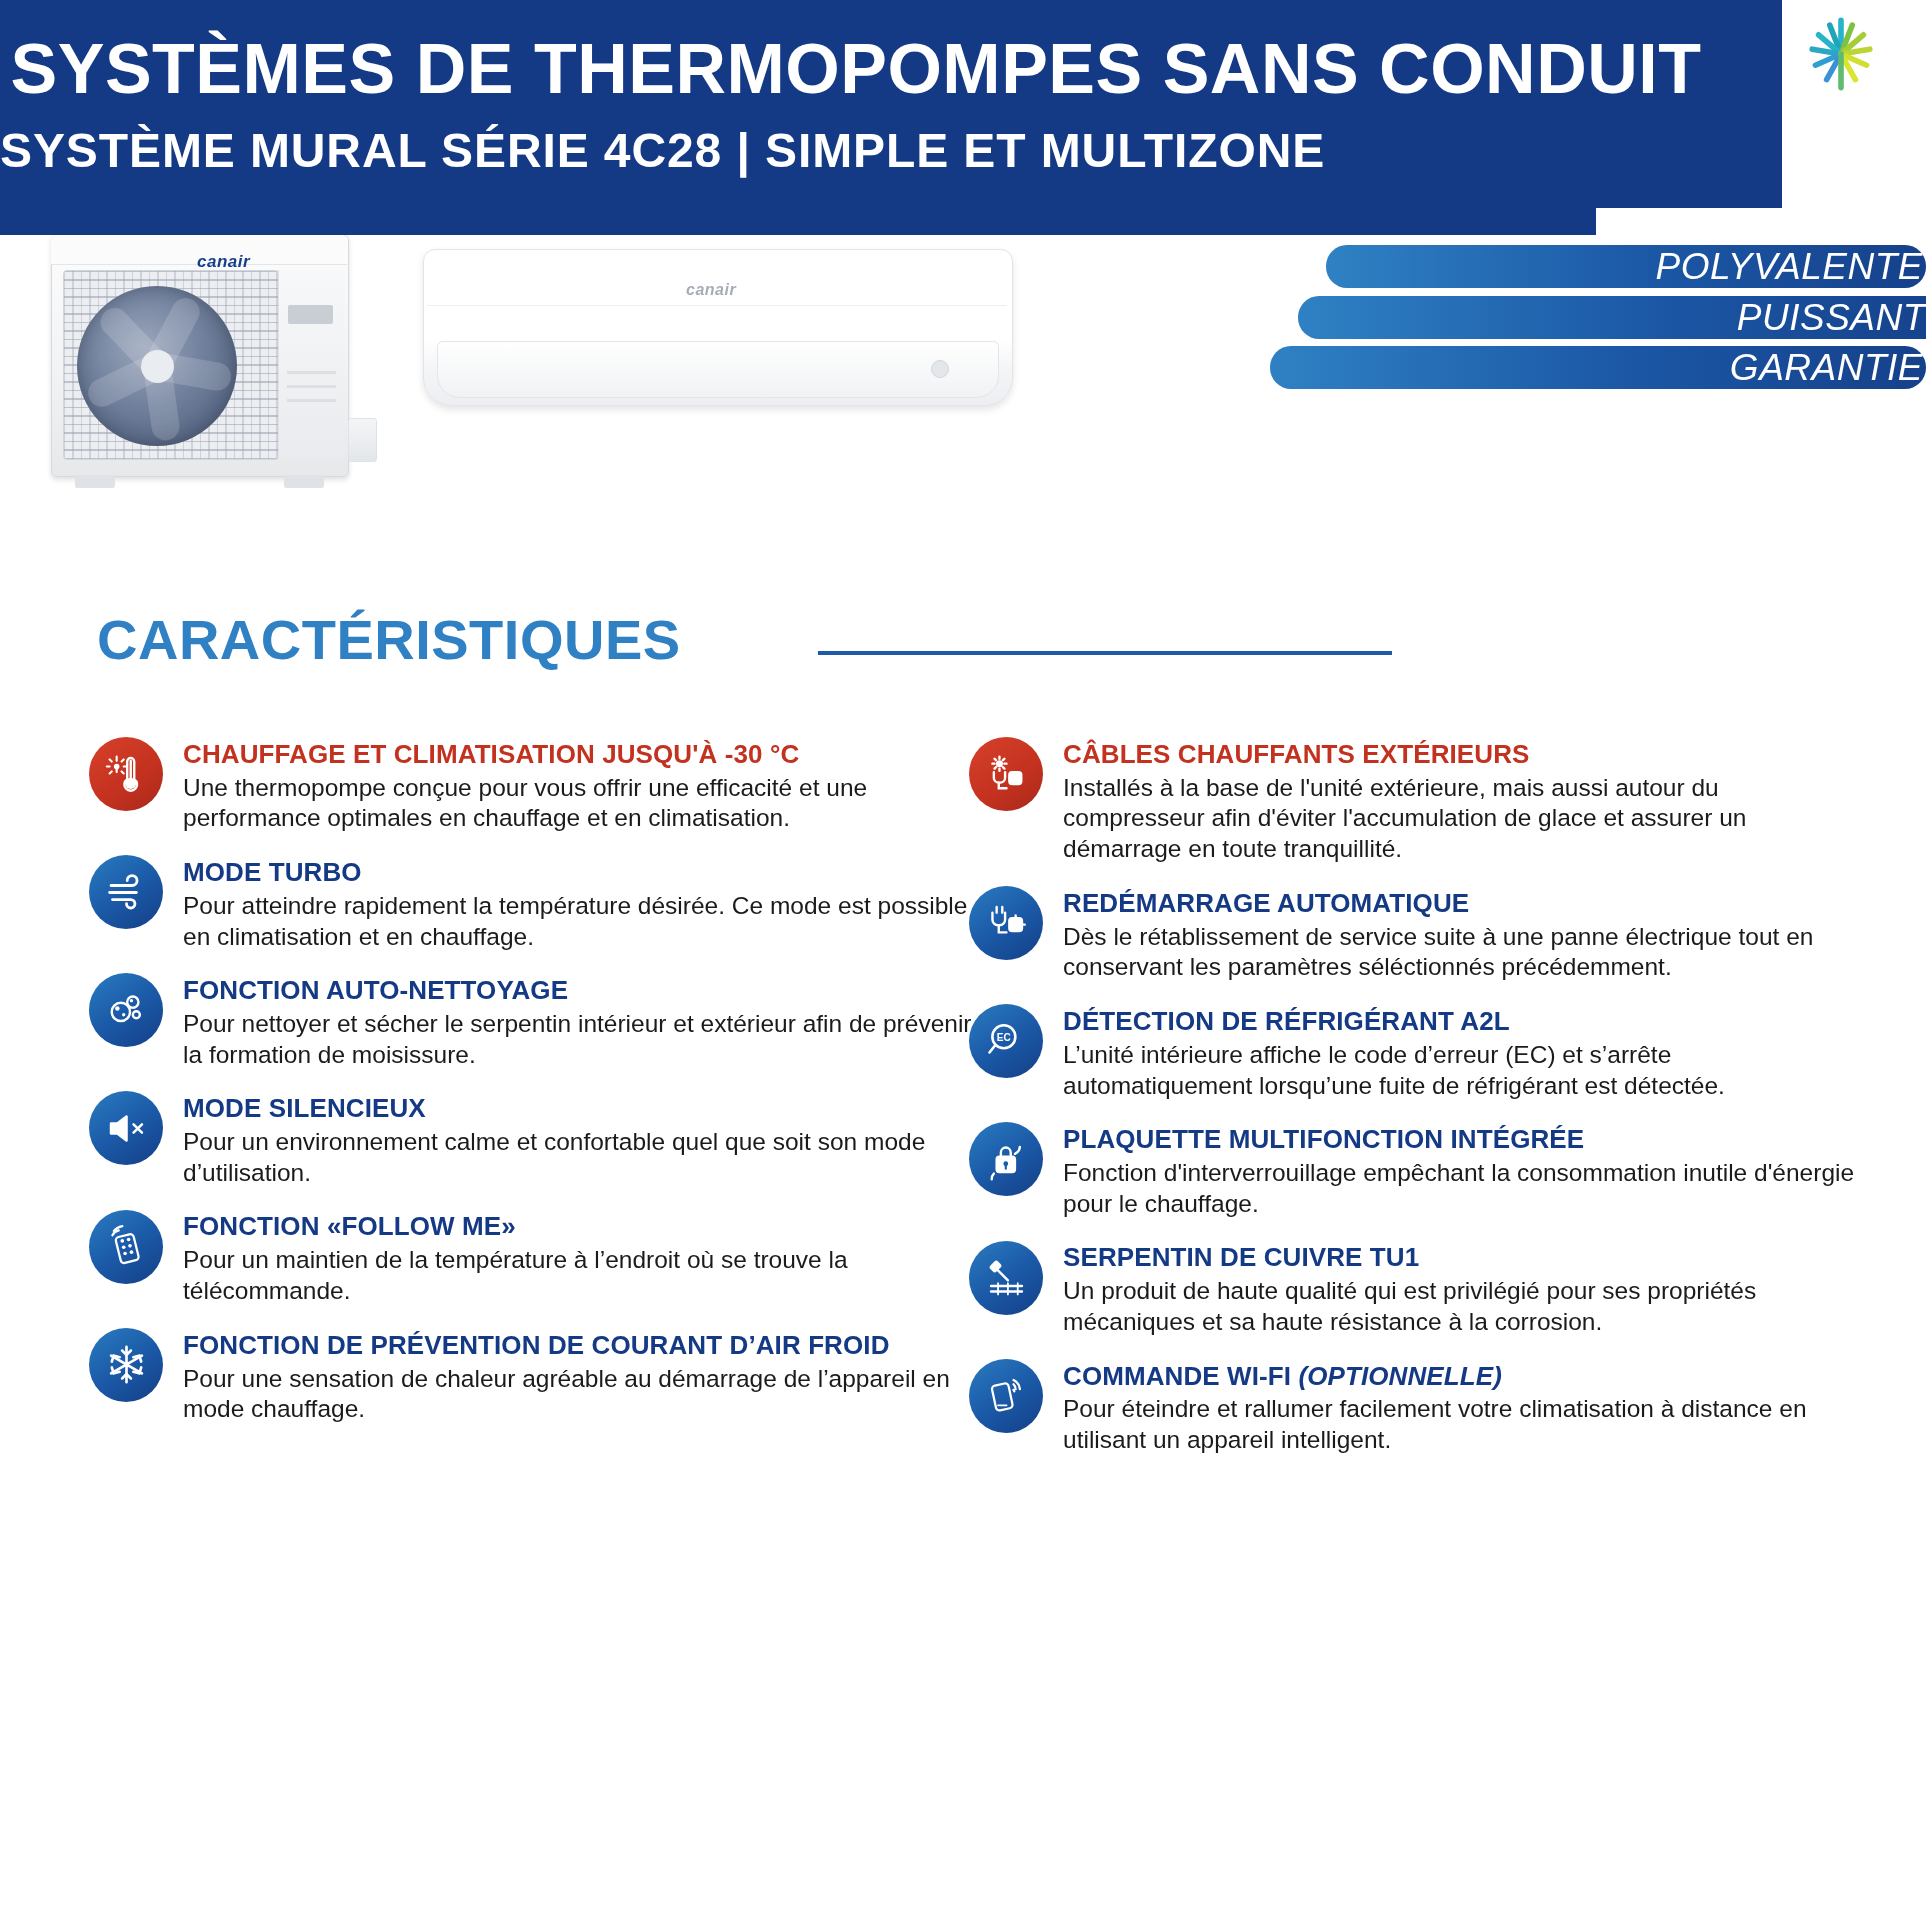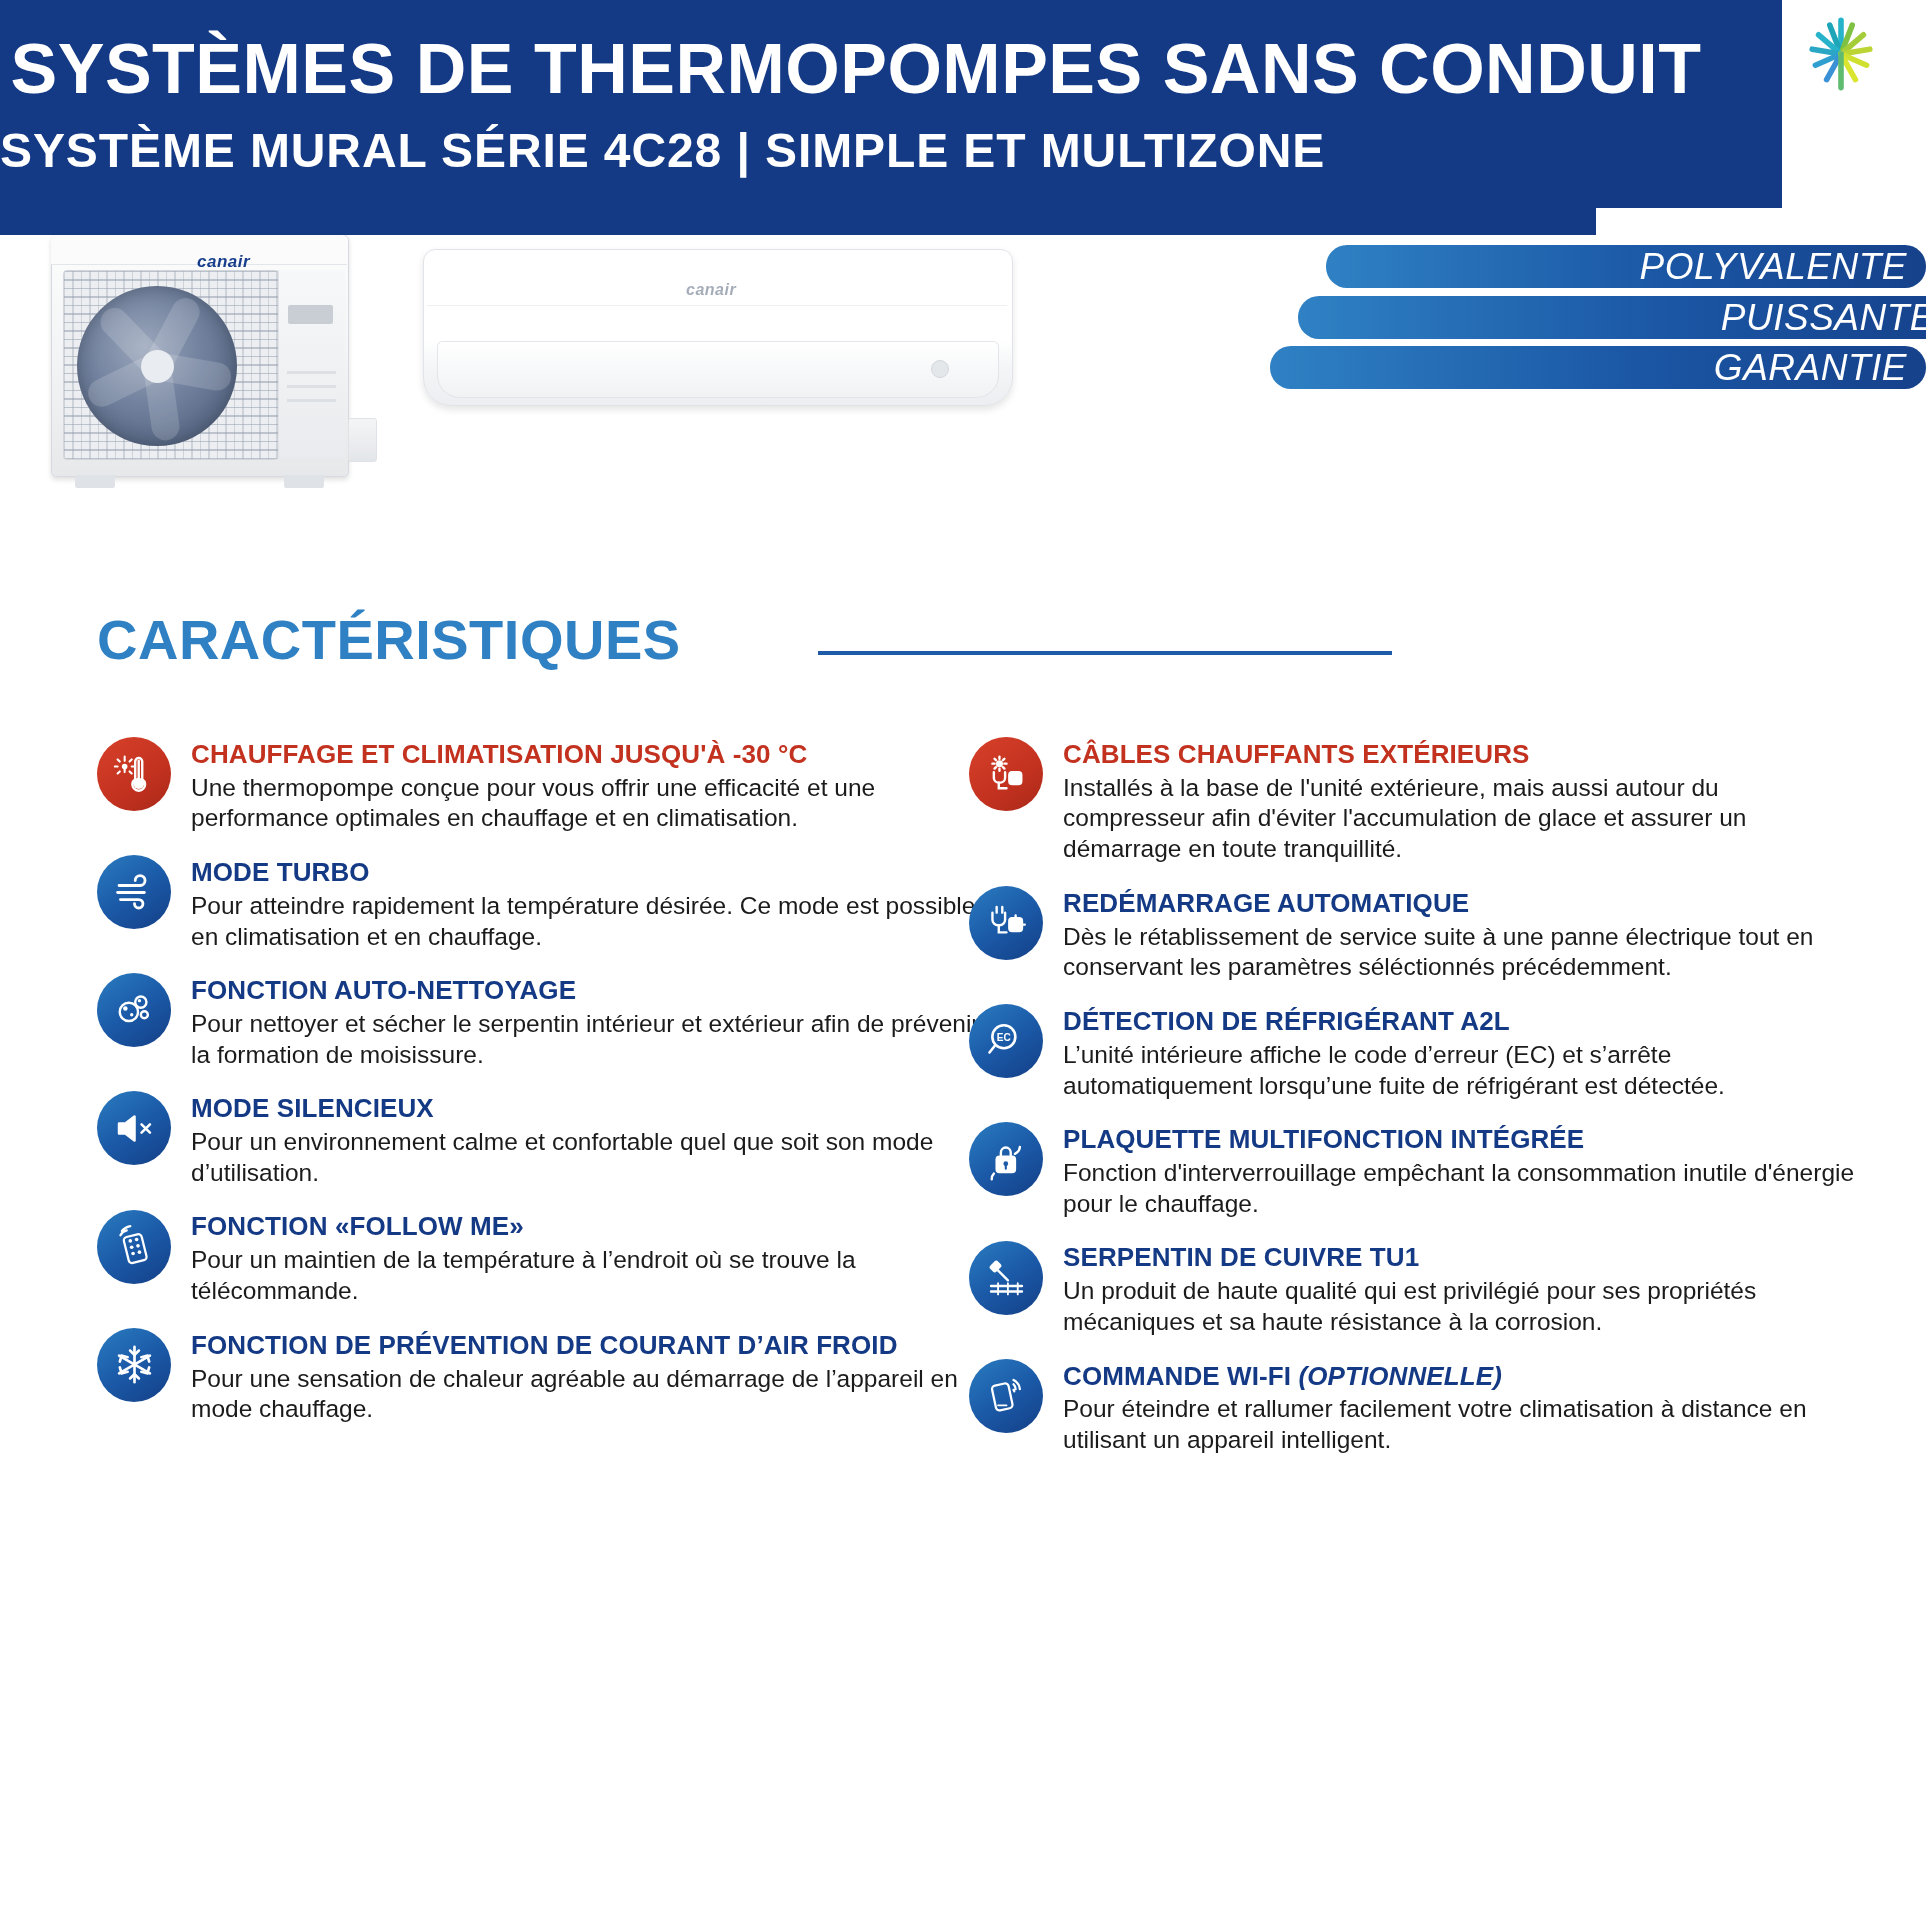--- a/index.html
+++ b/index.html
@@ -254,21 +254,21 @@
     width: 694px;
   }
   .badge {
     position: relative;
     height: 43px;
     margin-bottom: 7.5px;
     color: #ffffff;
     font-size: 37px;
     font-style: italic;
     text-align: right;
-    padding-right: 19px;
+    padding-right: 3px;
     box-sizing: border-box;
     line-height: 43px;
     letter-spacing: 0.5px;
     border-radius: 21px;
   }
   .badge-1 { background: linear-gradient(90deg,#2f81c4 0%, #1b57a5 55%, #16418b 100%); width: 600px; margin-left: 94px; }
   .badge-2 { background: linear-gradient(90deg,#2f81c4 0%, #1b57a5 55%, #16418b 100%); width: 656px; margin-left: 66px; }
   .badge-3 { background: linear-gradient(90deg,#2f81c4 0%, #1b57a5 55%, #16418b 100%); width: 656px; margin-left: 38px; }
 
   
@@ -289,21 +289,21 @@
     width: 574px;
     height: 3.8px;
     background: #1d5aa8;
   }
 
   
   .col {
     position: absolute;
     top: 734px;
   }
-  .col-left { left: 97px; width: 884px; }
+  .col-left { left: 89px; width: 884px; }
   .col-right { left: 969px; width: 893px; }
 
   .feature {
     position: relative;
     display: flex;
     margin-bottom: 18px;
   }
   .icon-wrap {
     flex: 0 0 auto;
     width: 94px;

